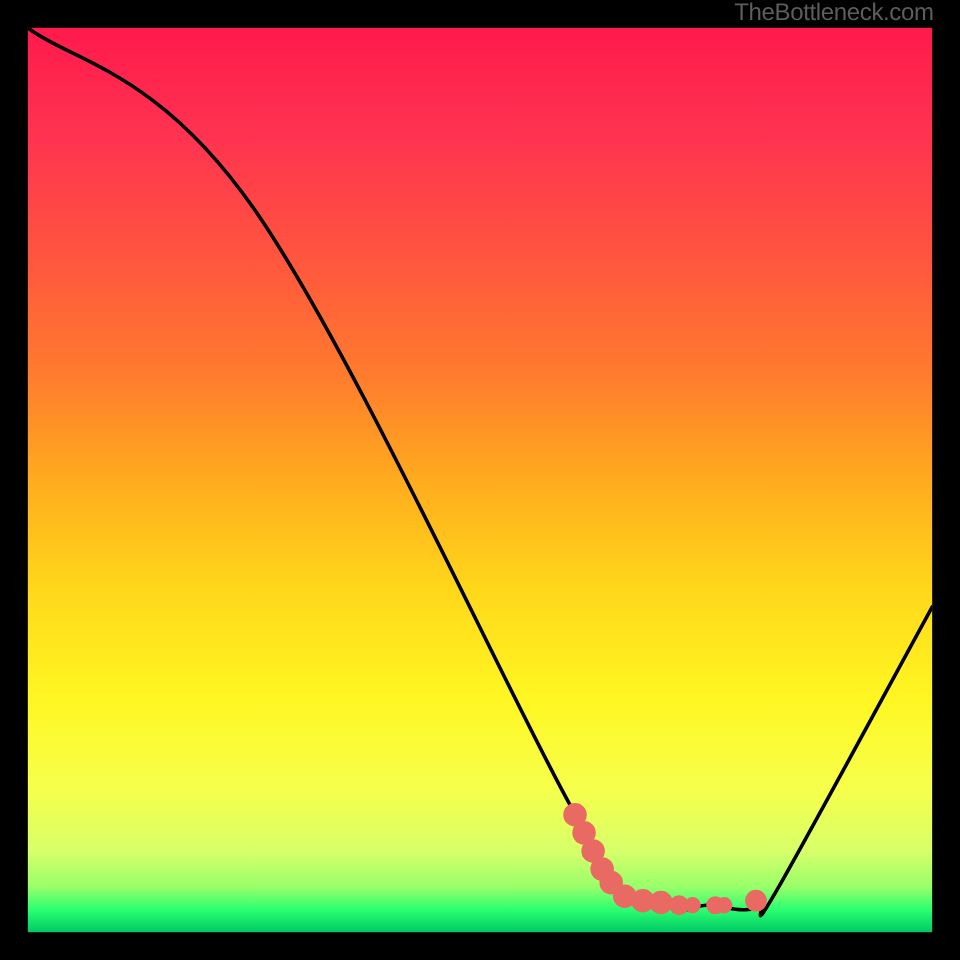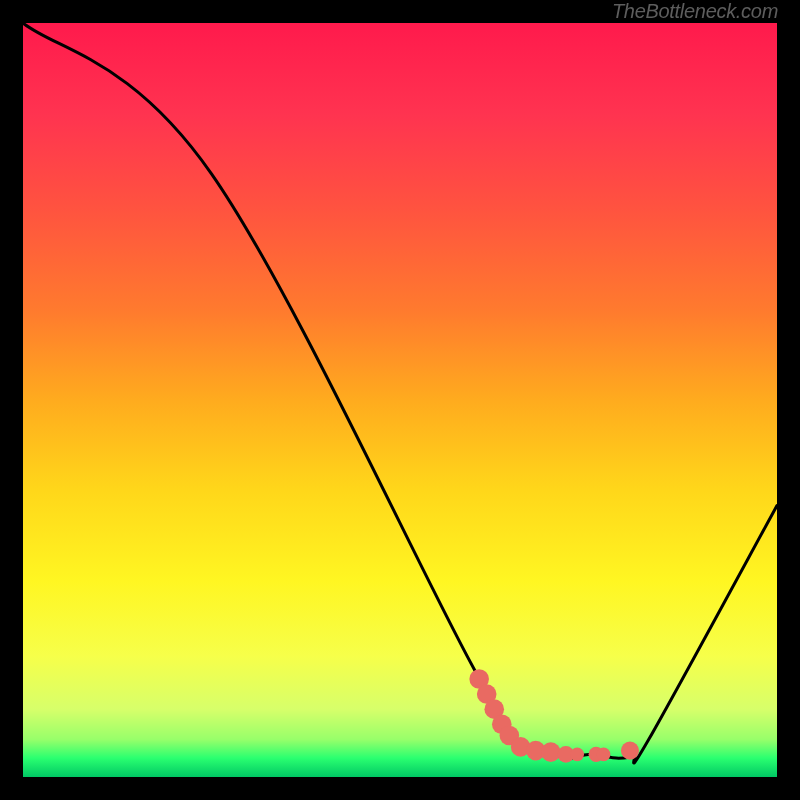--- a/index.html
+++ b/index.html
@@ -35,21 +35,20 @@
   }
   .watermark {
     position: absolute;
     top: 0;
     right: 22px;
     font-family: Arial, Helvetica, sans-serif;
     font-size: 20px;
     font-weight: 400;
     color: #5d5d5d;
     letter-spacing: -0.3px;
-    font-style: italic;
   }
 </style>
 </head>
 <body>
 
 <div class="watermark">TheBottleneck.com</div>
 
 <div class="frame">
   <svg class="plot-bg" viewBox="0 0 754 754" preserveAspectRatio="none">
     <defs>

